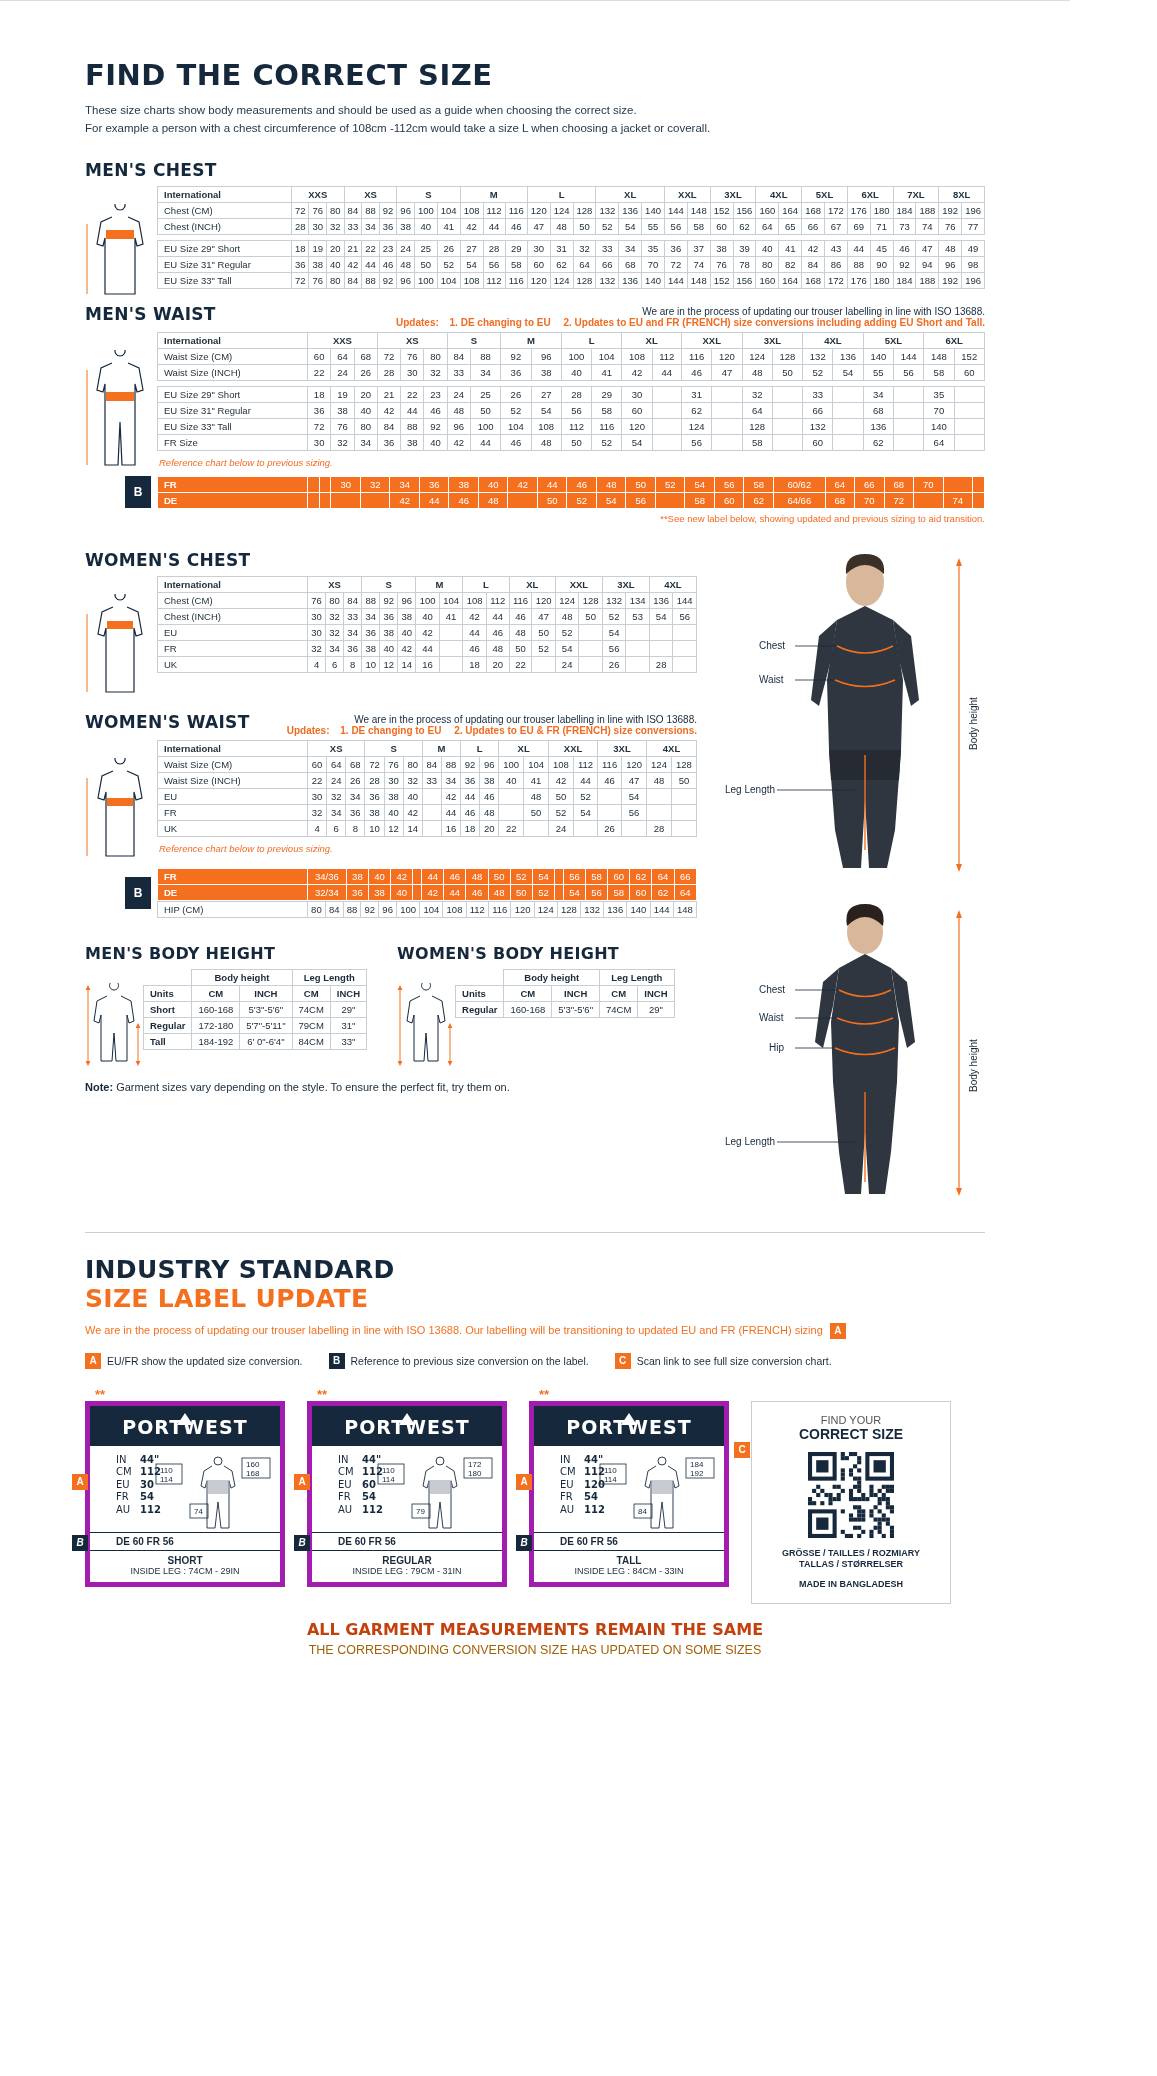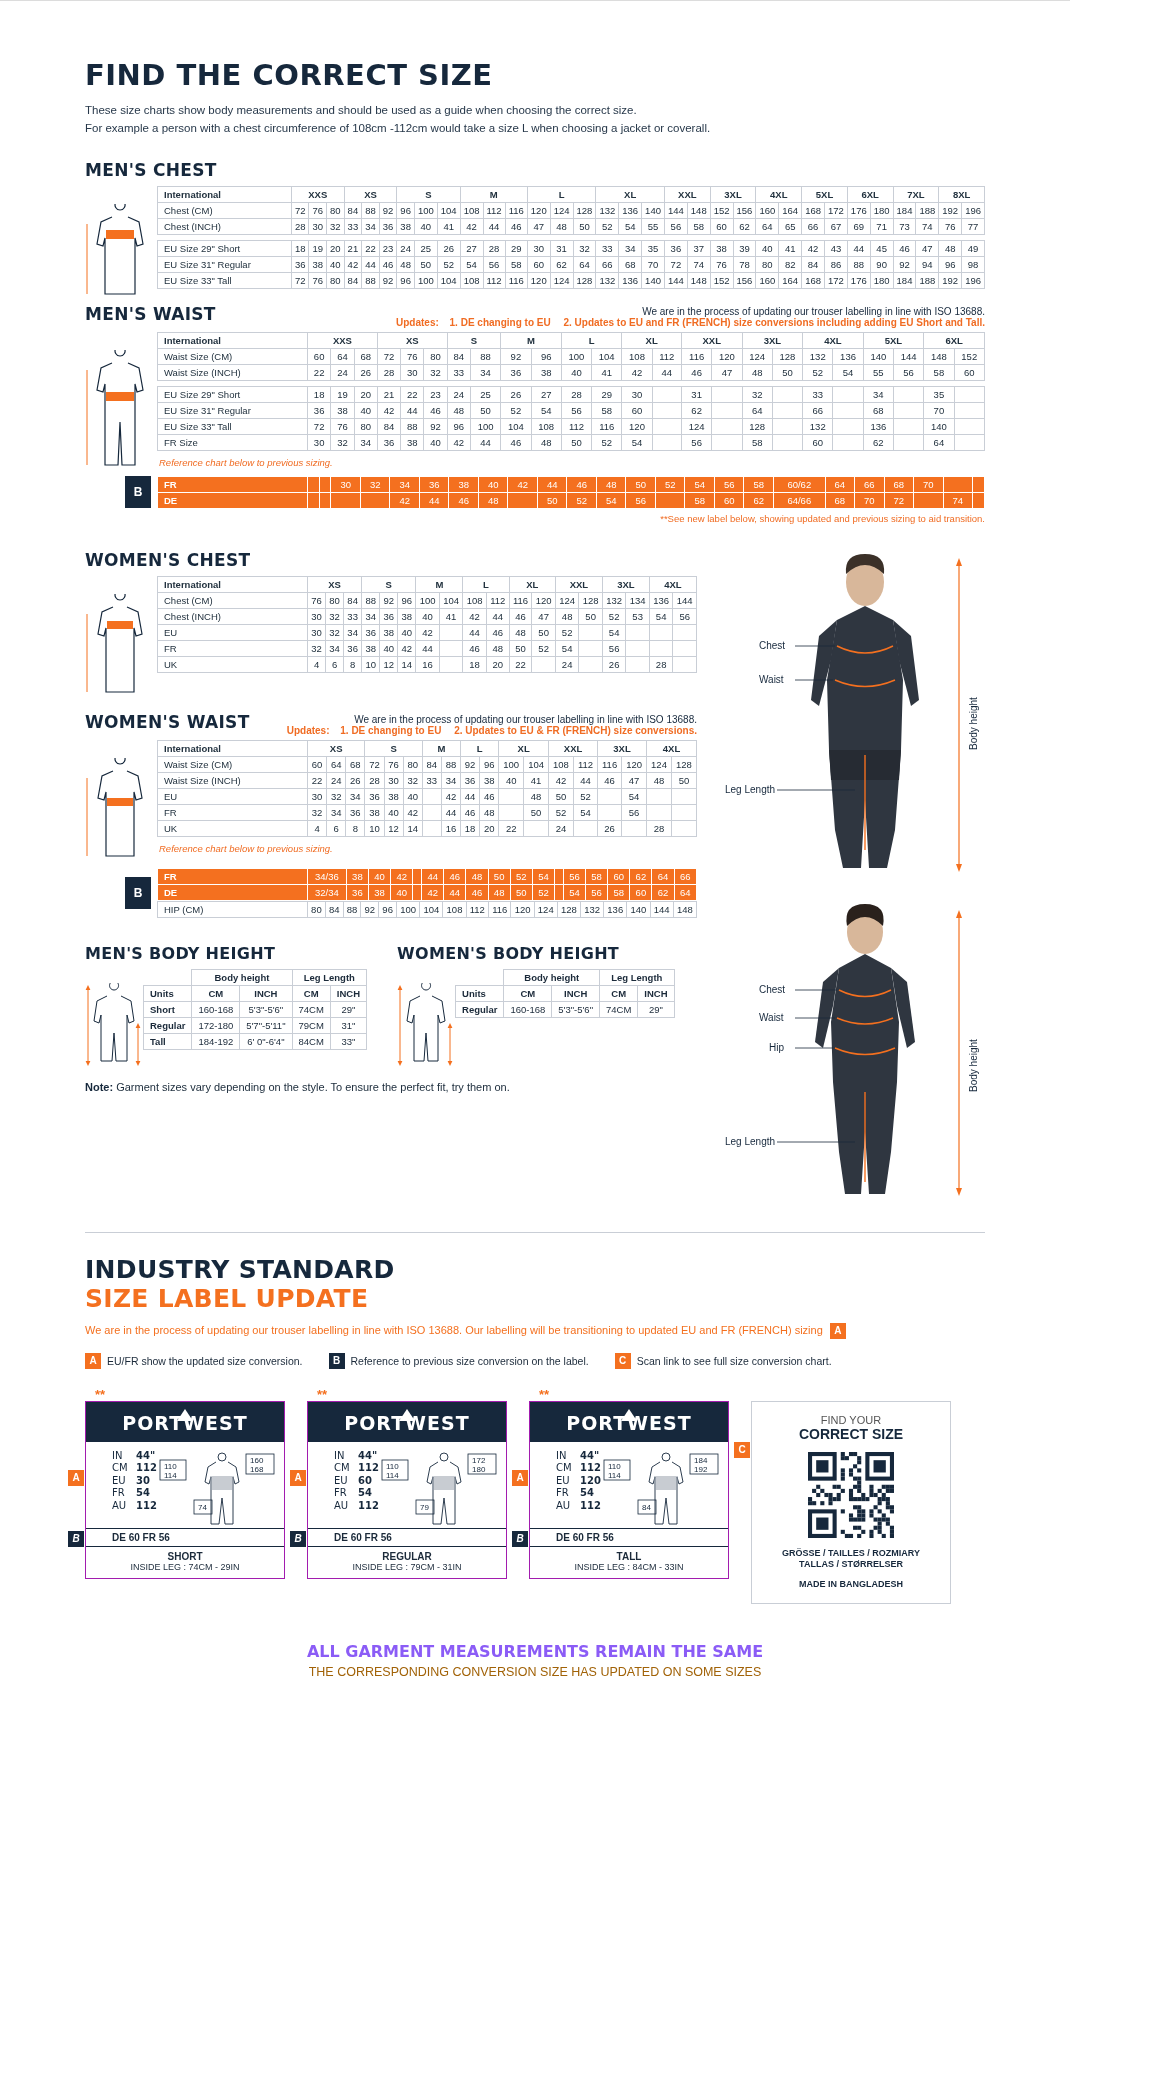--- a/index.html
+++ b/index.html
@@ -63,40 +63,40 @@
   h2.ind { font-size:25px; color:#16283c; font-weight:bold; font-family:"DejaVu Sans", sans-serif; margin:0; letter-spacing:0.3px;}
   h2.ind2 { font-size:25px; color:#f4701f; font-weight:bold; font-family:"DejaVu Sans", sans-serif; margin:0 0 10px 0; letter-spacing:0.3px;}
   .ind-desc { font-size:11px; color:#1b2a3a; margin-bottom:14px; }
   .key-row { display:flex; gap:26px; font-size:10.5px; align-items:center; margin-bottom:18px; flex-wrap:wrap;}
   .key-item { display:flex; align-items:center; gap:6px; }
   .key-badge { width:16px; height:16px; background:#f4701f; color:#fff; font-weight:bold; font-size:10px; display:inline-flex; align-items:center; justify-content:center; }
 
   .labels-row { display:flex; gap:22px; align-items:flex-start; }
   .label-card { position:relative; width:200px; }
   .stars { color:#f4701f; font-size:13px; font-weight:bold; margin-left:10px; height:14px;}
-  .pw-box { border:1px solid #a21caf; background:#fff; }
+  .pw-box { border:5px solid #a21caf; background:#fff; }
   .pw-head { background:#16283c; color:#fff; text-align:center; padding:10px 0 8px 0; font-family:"DejaVu Sans", sans-serif; font-weight:bold; font-size:19px; letter-spacing:1px; position:relative;}
   .pw-body { position:relative; padding:8px 6px 4px 26px; min-height:86px; }
   .pw-sizes { font-size:10px; line-height:1.25; font-family:"DejaVu Sans", sans-serif;}
   .pw-sizes span.k { display:inline-block; width:24px; color:#16283c;}
   .pw-sizes span.v { font-weight:bold; color:#16283c;}
   .pw-de { border-top:1px solid #16283c; font-size:10px; padding:3px 0 3px 26px; font-style:italic;}
   .pw-de b { font-style:normal; }
   .pw-foot { border-top:1px solid #16283c; text-align:center; font-size:10px; padding:4px 0 6px 0; font-weight:bold;}
   .pw-foot .sub { font-weight:normal; font-size:9px; }
   .sidebadge { position:absolute; left:-18px; width:16px; height:16px; background:#f4701f; color:#fff; font-weight:bold; font-size:10px; display:flex; align-items:center; justify-content:center;}
   .sidebadge.navy { background:#16283c; }
 
   .qr-card { width:200px; border:1px solid #c9ced6; text-align:center; padding:12px 8px; font-size:10px; position:relative;}
   .qr-title { font-size:11px; color:#555; }
   .qr-title b { display:block; font-size:14px; color:#16283c; }
   .qr-img { width:86px; height:86px; margin:10px auto; }
   .qr-sub { font-size:9px; color:#16283c; line-height:1.3; font-weight:bold; }
 
-  .bottom-1 { text-align:center; font-size:16px; font-weight:bold; color:#8b5cf6; margin-top:38px; font-family:"DejaVu Sans", sans-serif;}
+  .bottom-1 { text-align:center; font-size:16px; font-weight:bold; color:#c2410c; margin-top:16px; font-family:"DejaVu Sans", sans-serif;}
   .bottom-2 { text-align:center; font-size:12.5px; color:#a16207; margin-top:4px; }
 
   svg.fig { display:block; }
 </style>
 </head>
 <body>
 
 <div class="page">
   <div class="hr-top"></div>
 

